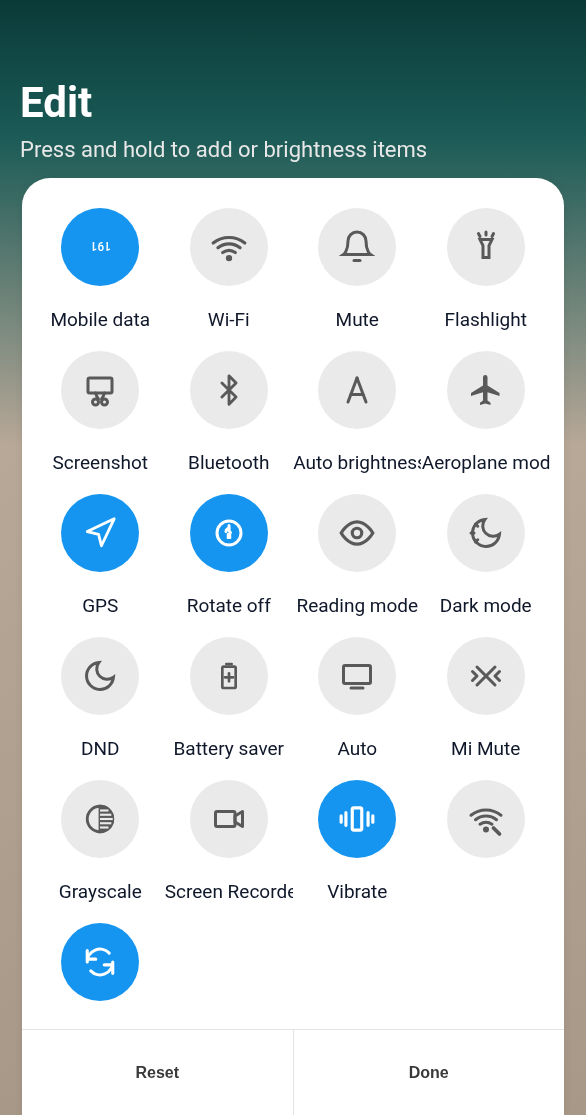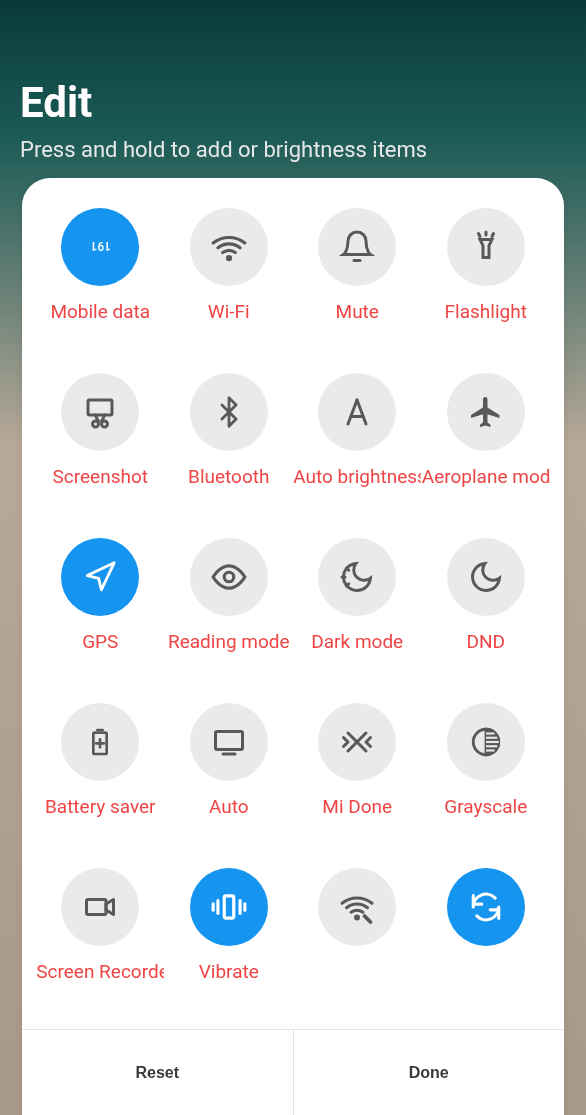--- a/index.html
+++ b/index.html
@@ -58,26 +58,27 @@
     background: #eaeaea;
     display: flex;
     align-items: center;
     justify-content: center;
   }
   .circle.active {
     background: #1595f0;
   }
   .circle svg { display: block; }
   .tile-label {
-    color: #ef4444;
+    color: #0f172a;
     font-size: 19px;
     text-align: right;
     white-space: nowrap;
     max-width: 128px;
     overflow: hidden;
+    margin-top: 8px;
   }
   .tile.partial .tile-label { visibility: hidden; }
   .footer {
     display: flex;
     border-top: 1px solid #e3e3e3;
     height: 86px;
     background: #ffffff;
   }
   .footer-btn {
     flex: 1;
@@ -194,20 +195,31 @@
 
     <div class="tile">
       <div class="circle active">
         <svg width="34" height="34" viewBox="0 0 24 24" fill="none" stroke="#ffffff" stroke-width="2" stroke-linecap="round" stroke-linejoin="round">
           <path d="M3 11l19-9-9 19-2-8-8-2z"></path>
         </svg>
       </div>
       <div class="tile-label">GPS</div>
     </div>
 
+    <div class="tile">
+      <div class="circle active">
+        <svg width="36" height="36" viewBox="0 0 24 24" fill="none" stroke="#ffffff" stroke-width="2" stroke-linecap="round">
+          <circle cx="12" cy="12" r="8"></circle>
+          <path d="M12 7v3a2 2 0 0 0 1 1.7"></path>
+          <path d="M10 11a2 2 0 0 1 2-2"></path>
+          <rect x="10.5" y="12" width="3" height="4" rx="0.5" fill="#ffffff" stroke="none"></rect>
+        </svg>
+      </div>
+      <div class="tile-label">Rotate off</div>
+    </div>
 
     <div class="tile">
       <div class="circle">
         <svg width="38" height="38" viewBox="0 0 24 24" fill="none" stroke="#595959" stroke-width="2" stroke-linecap="round">
           <path d="M2 12s4-7 10-7 10 7 10 7-4 7-10 7-10-7-10-7z"></path>
           <circle cx="12" cy="12" r="3"></circle>
         </svg>
       </div>
       <div class="tile-label">Reading mode</div>
     </div>
@@ -257,21 +269,21 @@
 
     <div class="tile">
       <div class="circle">
         <svg width="36" height="36" viewBox="0 0 24 24" fill="none" stroke="#595959" stroke-width="2" stroke-linecap="round" stroke-linejoin="round">
           <path d="M6 6l6 6-6 6"></path>
           <path d="M3 9l3 3-3 3"></path>
           <path d="M18 6l-6 6 6 6"></path>
           <path d="M21 9l-3 3 3 3"></path>
         </svg>
       </div>
-      <div class="tile-label">Mi Done</div>
+      <div class="tile-label">Mi Mute</div>
     </div>
 
     <div class="tile">
       <div class="circle">
         <svg width="34" height="34" viewBox="0 0 24 24" fill="none" stroke="#595959" stroke-width="2">
           <circle cx="12" cy="12" r="9"></circle>
           <path d="M12 3a9 9 0 0 1 0 18z" fill="#595959"></path>
           <line x1="12" y1="6" x2="18" y2="6" stroke="#eaeaea" stroke-width="1.5"></line>
           <line x1="12" y1="9" x2="20" y2="9" stroke="#eaeaea" stroke-width="1.5"></line>
           <line x1="12" y1="12" x2="21" y2="12" stroke="#eaeaea" stroke-width="1.5"></line>

